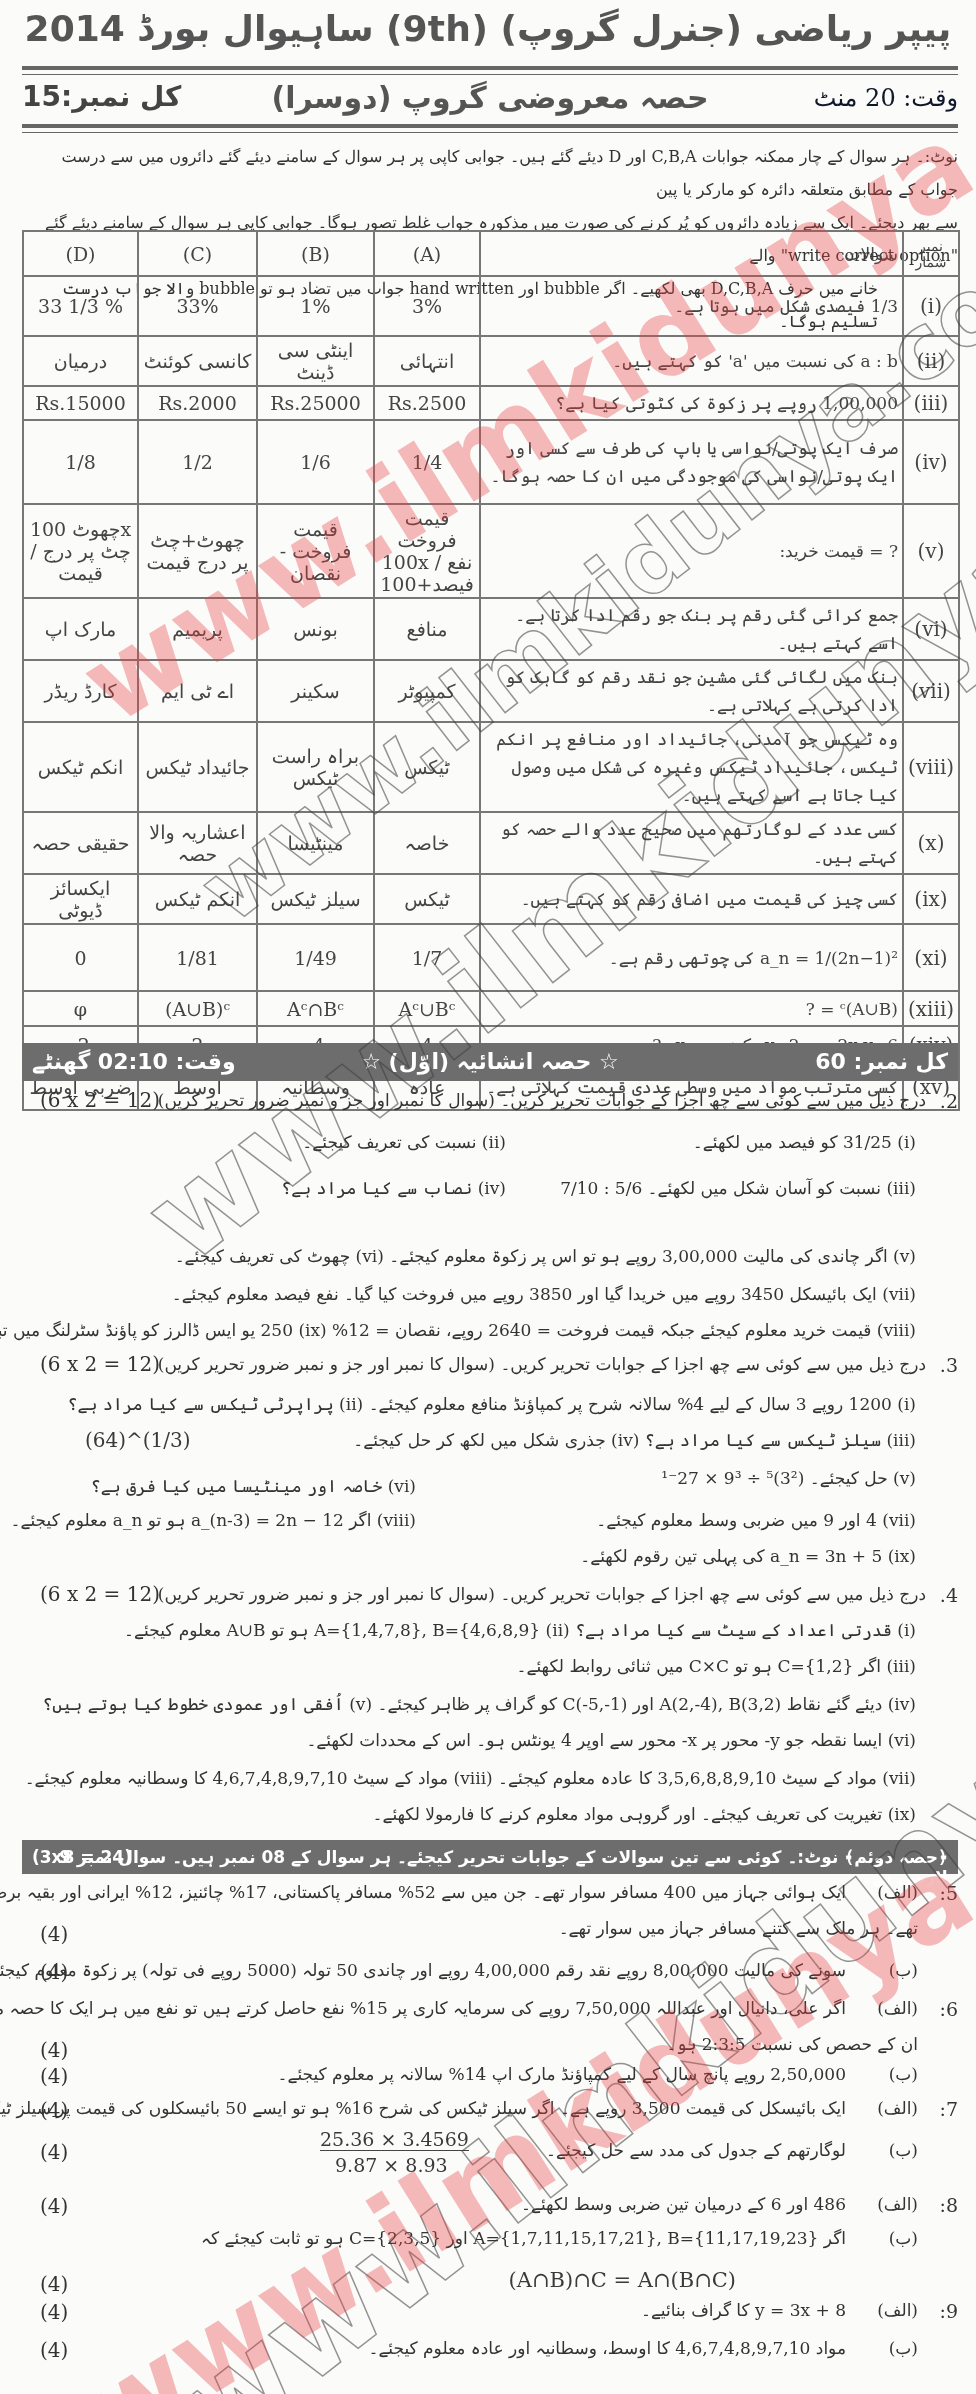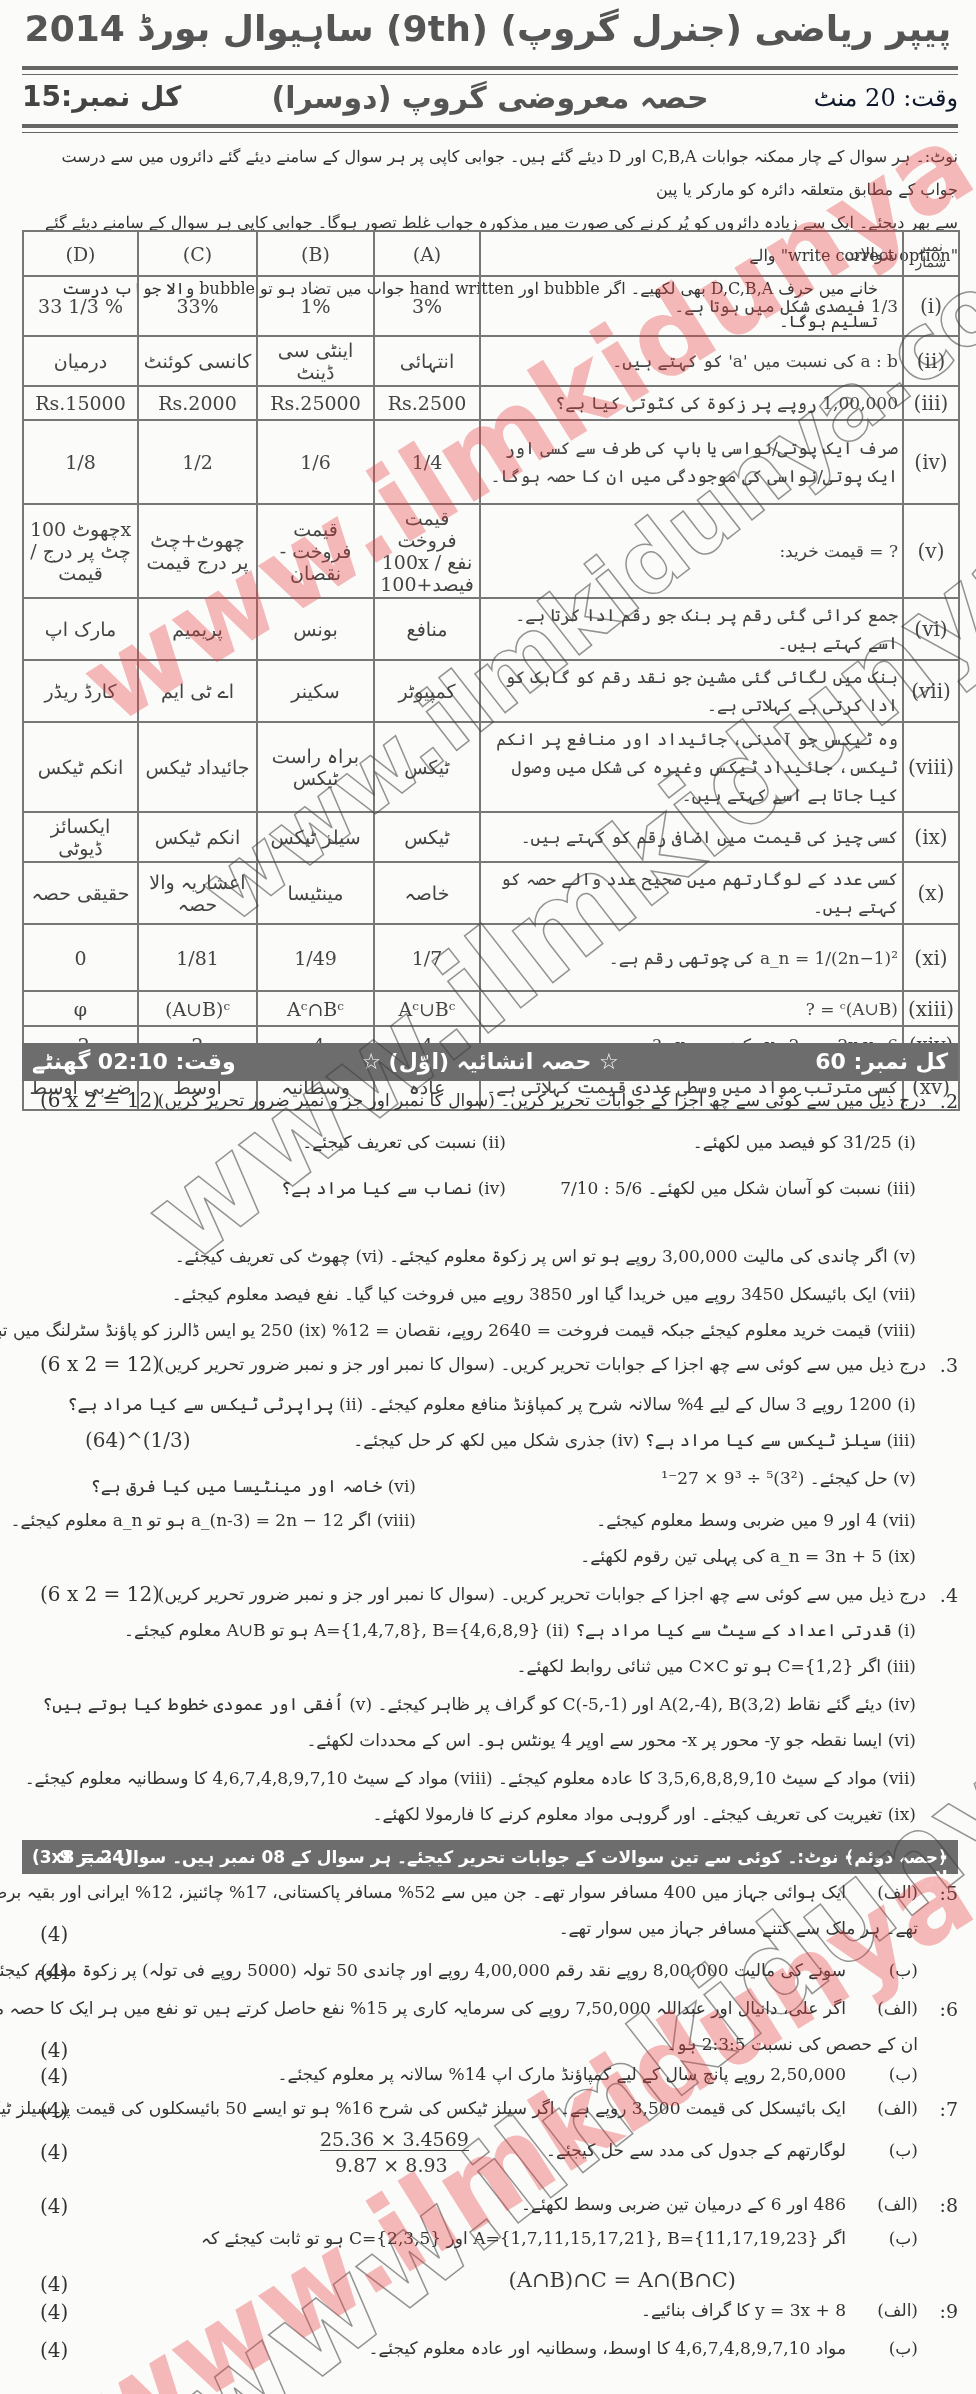--- a/index.html
+++ b/index.html
@@ -130,34 +130,34 @@
       </tr>
       <tr style="height: 78px;">
         <td>انکم ٹیکس</td>
         <td>جائیداد ٹیکس</td>
         <td>براہ راست ٹیکس</td>
         <td>ٹیکس</td>
         <td class="q">وہ ٹیکس جو آمدنی، جائیداد اور منافع پر انکم ٹیکس، جائیداد ٹیکس وغیرہ کی شکل میں وصول کیا جاتا ہے اسے کہتے ہیں۔</td>
         <td class="num">(viii)</td>
       </tr>
       <tr style="height: 40px;">
+        <td>حقیقی حصہ</td>
+        <td>اعشاریہ والا حصہ</td>
+        <td>مینٹیسا</td>
+        <td>خاصہ</td>
+        <td class="q">کسی عدد کے لوگارتھم میں صحیح عدد والے حصہ کو کہتے ہیں۔</td>
+        <td class="num">(x)</td>
+      </tr>
+      <tr style="height: 40px;">
         <td>ایکسائز ڈیوٹی</td>
         <td>انکم ٹیکس</td>
         <td>سیلز ٹیکس</td>
         <td>ٹیکس</td>
         <td class="q">کسی چیز کی قیمت میں اضافی رقم کو کہتے ہیں۔</td>
         <td class="num">(ix)</td>
-      </tr>
-      <tr style="height: 40px;">
-        <td>حقیقی حصہ</td>
-        <td>اعشاریہ والا حصہ</td>
-        <td>مینٹیسا</td>
-        <td>خاصہ</td>
-        <td class="q">کسی عدد کے لوگارتھم میں صحیح عدد والے حصہ کو کہتے ہیں۔</td>
-        <td class="num">(x)</td>
       </tr>
       <tr style="height: 67px;">
         <td>0</td>
         <td>1/81</td>
         <td>1/49</td>
         <td>1/7</td>
         <td class="q">a_n = 1/(2n−1)² کی چوتھی رقم ہے۔</td>
         <td class="num">(xi)</td>
       </tr>
       <tr style="height: 35px;">

